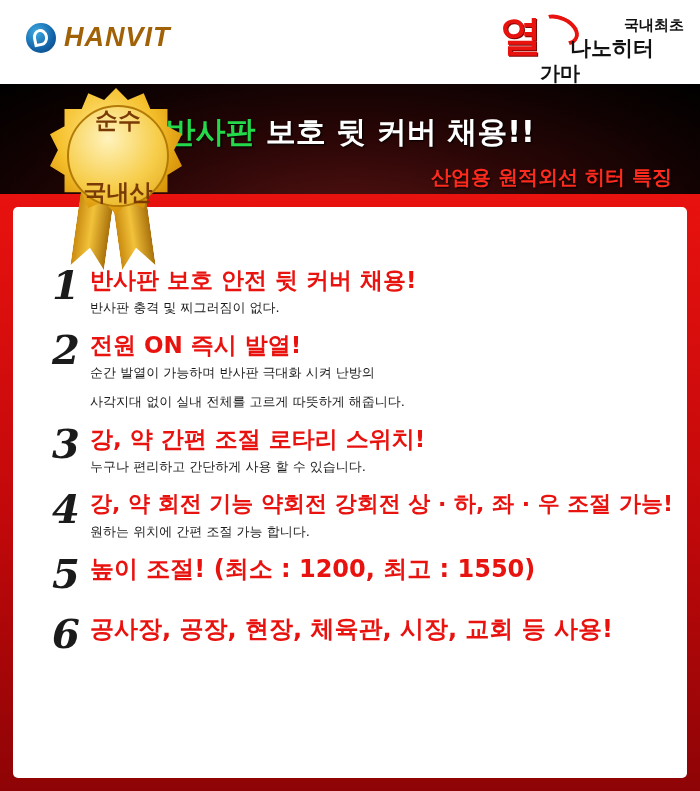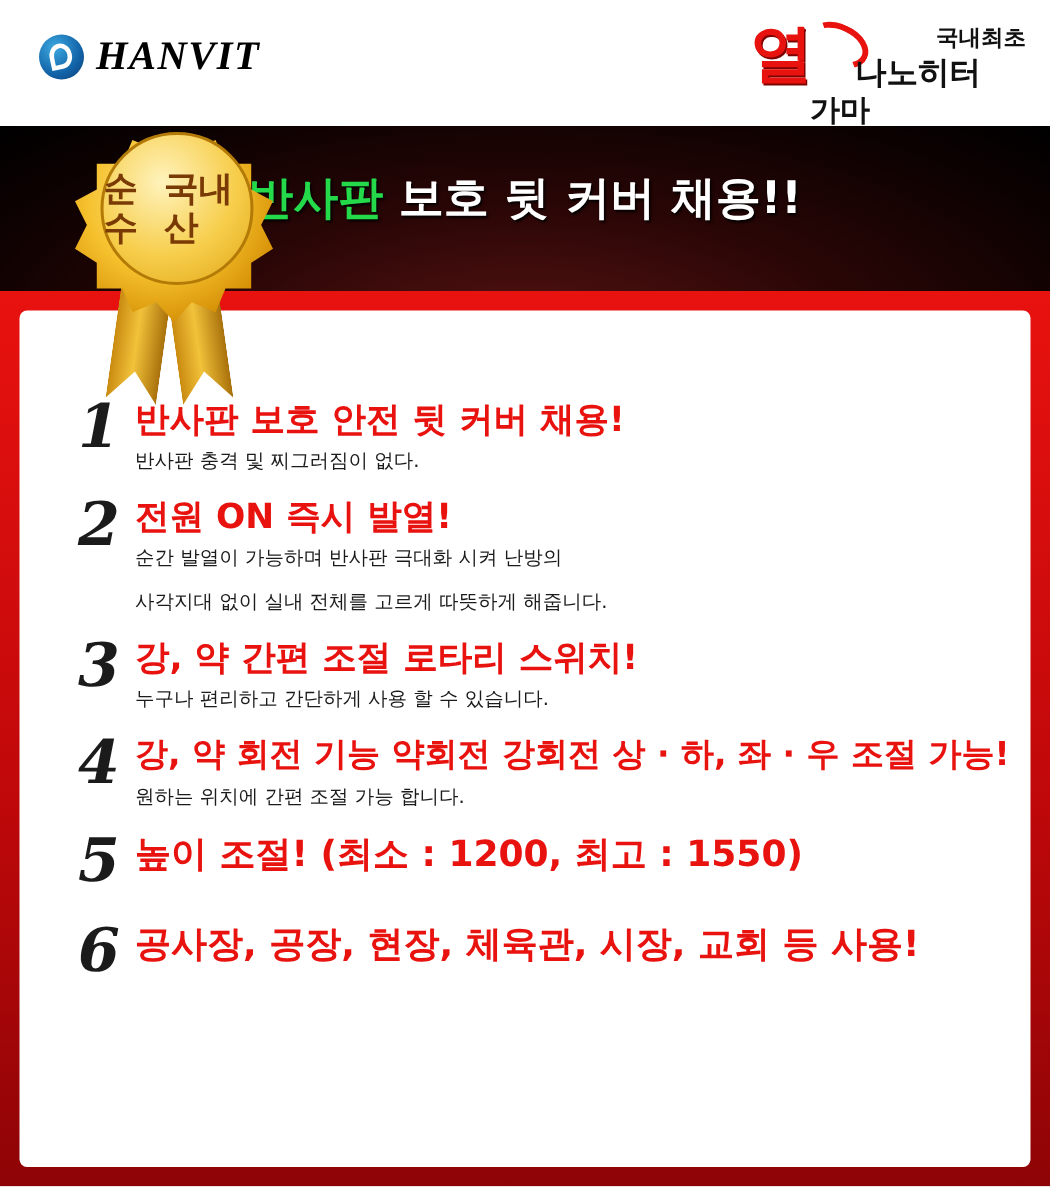--- a/index.html
+++ b/index.html
@@ -44,25 +44,25 @@
     content: "";
     position: absolute;
     left: 7px; top: 6px;
     width: 15px; height: 17px;
     border: 3px solid #ffffff;
     border-radius: 50% 50% 50% 0;
     transform: rotate(-12deg);
     box-sizing: border-box;
   }
   .brand-name {
-    font-family: Liberation Serif, serif;
+    font-family: Liberation Sans, sans-serif;
     font-size: 27px;
     font-weight: bold;
     letter-spacing: 1px;
-    color: #000000;
+    color: #a16207;
     font-style: italic;
   }
 
   
   .toplogo {
     position: absolute;
     right: 16px; top: 14px;
     width: 190px; height: 50px;
   }
   .toplogo-yeol {
@@ -178,27 +178,27 @@
     width: 132px; height: 132px;
     background: radial-gradient(circle at 42% 34%, #ffe88a 0%, #f5c02c 42%, #d79208 72%, #a96d04 100%);
     clip-path: polygon(
       50% 0%, 59% 9%, 71% 4%, 76% 16%, 89% 16%, 89% 29%, 100% 35%,
       94% 47%, 100% 59%, 89% 66%, 89% 79%, 76% 79%, 71% 91%, 59% 86%,
       50% 96%, 41% 86%, 29% 91%, 24% 79%, 11% 79%, 11% 66%, 0% 59%,
       6% 47%, 0% 35%, 11% 29%, 11% 16%, 24% 16%, 29% 4%, 41% 9%);
   }
   .badge .inner {
     position: absolute;
-    left: 17px; top: 0;
+    left: 17px; top: 17px;
     width: 98px; height: 98px;
     border-radius: 50%;
     border: 2px solid #b37a07;
     background: radial-gradient(circle at 40% 32%, #fff3bd 0%, #f7ce4c 55%, #e0a514 100%);
     display: flex;
-    flex-direction: row;
+    flex-direction: column;
     align-items: center;
     justify-content: space-between;
     gap: 2px;
   }
   .badge .inner span {
     font-family: "DejaVu Sans", sans-serif;
     font-size: 23px;
     font-weight: bold;
     color: #7a3a05;
     line-height: 26px;
@@ -282,20 +282,21 @@
       <div class="toplogo-gama">가마</div>
       <div class="toplogo-nano">나노히터</div>
       <div class="toplogo-best">국내최초</div>
     </div>
   </div>
 
   <div class="hero">
     <div class="hero-title">
       <span class="green">반사판</span><span class="white"> 보호 뒷 커버 채용!!</span>
     </div>
+    <div class="hero-sub">산업용 원적외선 히터 특징</div>
   </div>
 
   <div class="body-red"></div>
 
   <div class="badge">
     <div class="ribbon-l"></div>
     <div class="ribbon-r"></div>
     <div class="star"></div>
     <div class="inner">
       <span>순수</span>

